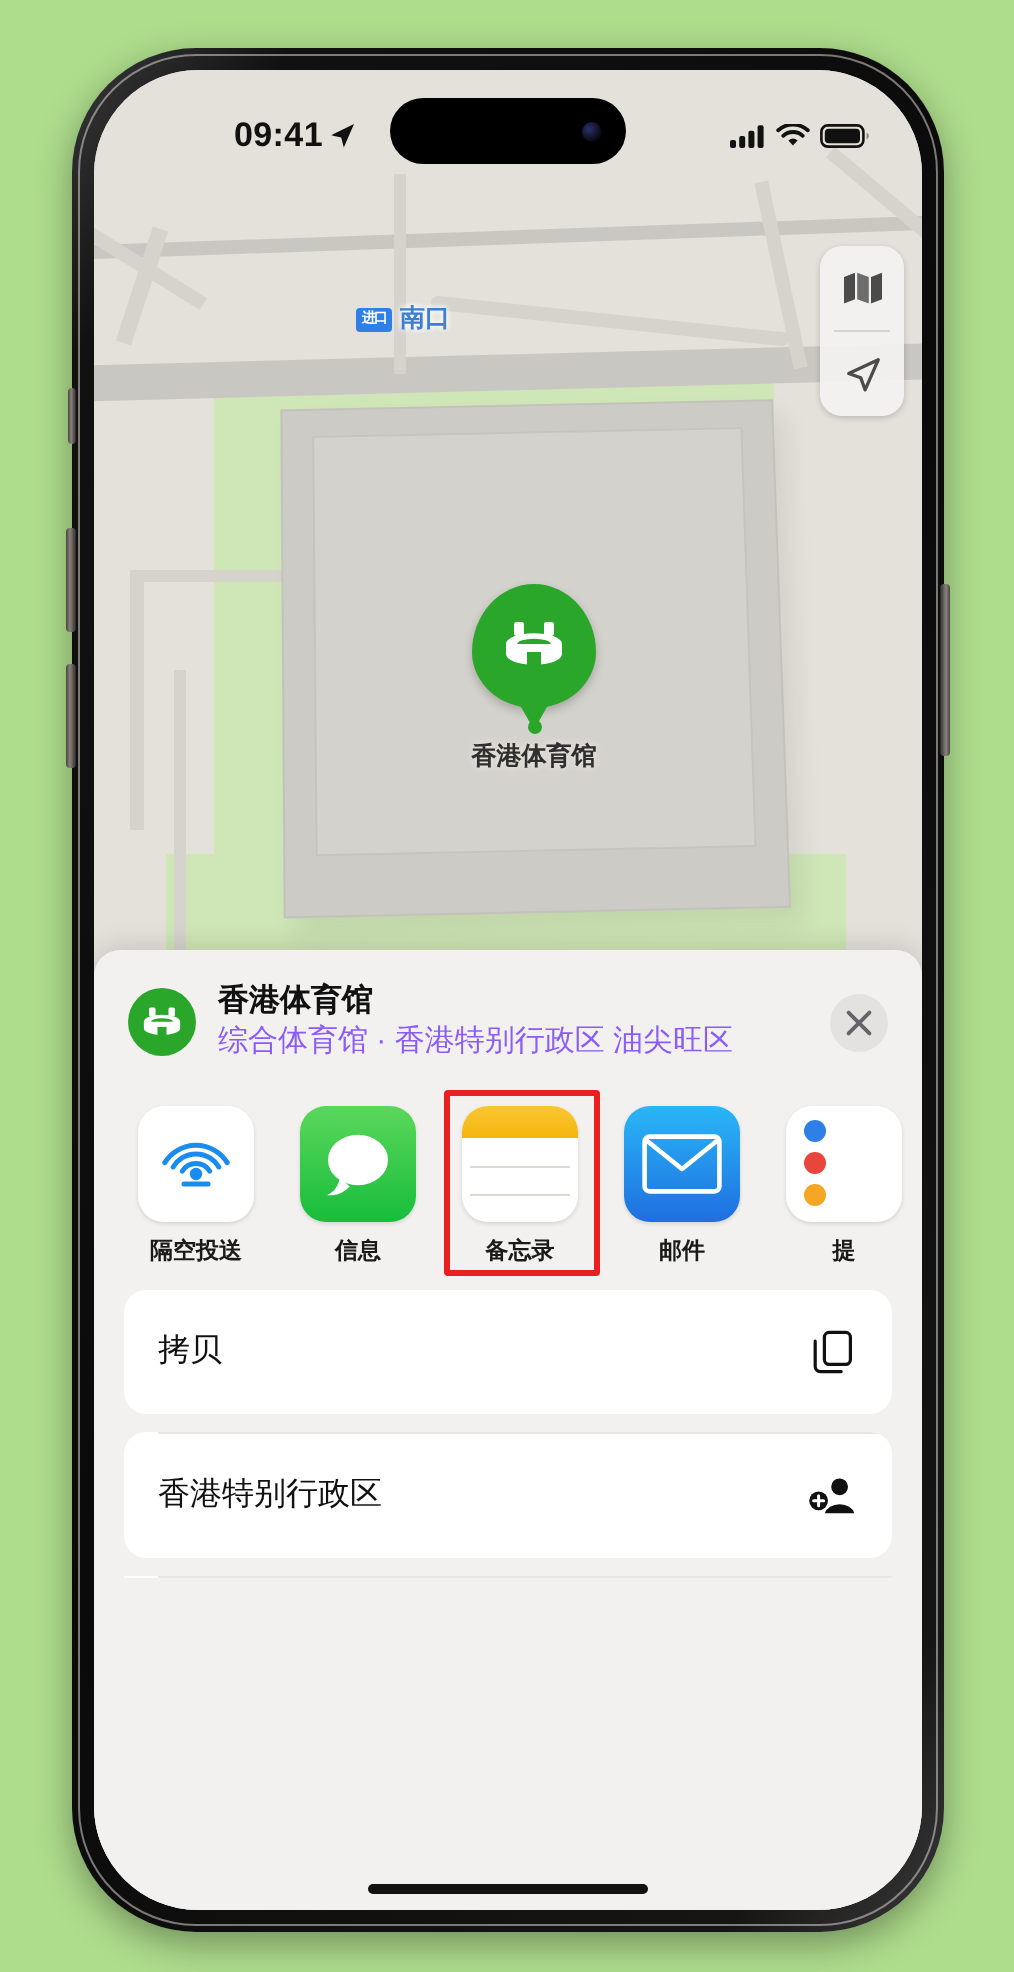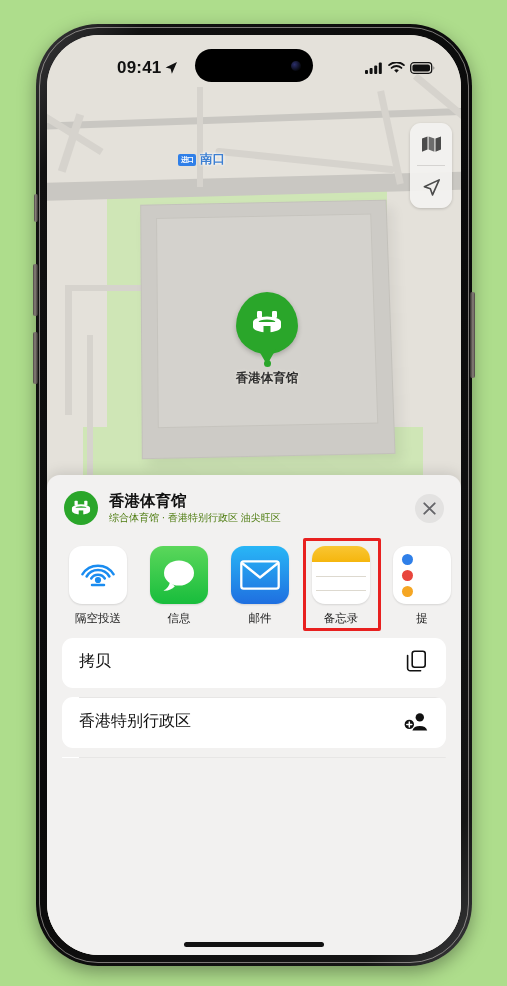--- a/index.html
+++ b/index.html
@@ -108,55 +108,55 @@
     background:#f2f1f0;border-radius:13px 13px 0 0;
     box-shadow:0 -2px 14px rgba(0,0,0,.13);z-index:30;overflow:hidden;
   }
   #sheet-header{display:flex;align-items:center;padding:16px 17px 13px 17px;gap:11px;}
   #sheet-poi-icon{
     width:34px;height:34px;border-radius:50%;background:#2aa62a;flex:0 0 34px;
     display:flex;align-items:center;justify-content:center;
   }
   #sheet-title-wrap{flex:1;min-width:0;}
   #sheet-title{font-size:15.5px;font-weight:700;color:#111;line-height:1.25;}
-  #sheet-subtitle{font-size:10px;color:#4d7c0f;line-height:1.35;margin-top:1px;
+  #sheet-subtitle{font-size:15px;color:#8b5cf6;line-height:1.35;margin-top:1px;
     white-space:nowrap;overflow:hidden;text-overflow:clip;}
   #sheet-close-btn{
     width:29px;height:29px;border-radius:50%;background:#e3e2e1;flex:0 0 29px;
     display:flex;align-items:center;justify-content:center;cursor:pointer;
   }
 
   
   #app-row{display:flex;gap:21px;padding:8px 0 12px 21px;overflow:hidden;}
   .app-item{width:60px;flex:0 0 60px;text-align:center;cursor:pointer;position:relative;}
   .app-icon{width:58px;height:58px;border-radius:13px;margin:0 auto;
     box-shadow:0 1px 2px rgba(0,0,0,.12);overflow:hidden;position:relative;}
-  .app-label{font-size:11.5px;color:#1a1a1a;margin-top:7px;white-space:nowrap;}
+  .app-label{font-size:11.5px;color:#1a1a1a;margin-top:7px;white-space:nowrap;font-weight:bold;}
   #app-item-notes{position:relative;}
   #notes-highlight{
     position:absolute;left:-8px;top:-8px;width:78px;height:93px;
     border:3px solid #e8201f;border-radius:2px;pointer-events:none;
   }
 
   
   .ic-airdrop{background:#fff;display:flex;align-items:center;justify-content:center;}
   .ic-messages{background:linear-gradient(180deg,#5bd75b,#18bd3c);display:flex;align-items:center;justify-content:center;}
   .ic-mail{background:linear-gradient(180deg,#29b6f6,#1f6fe0);display:flex;align-items:center;justify-content:center;}
   .ic-notes{background:#fff;}
   .ic-notes .notes-top{height:16px;background:linear-gradient(180deg,#f9c633,#f5b60e);}
   .ic-notes .notes-line{height:1.2px;background:#ddd9cf;margin:0 4px;}
   .ic-reminders{background:#fff;display:flex;flex-direction:column;justify-content:center;gap:5px;padding-left:9px;}
   .rem-dot{width:11px;height:11px;border-radius:50%;}
 
   
   #action-list{padding:0 15px;}
   .action-group{background:#fff;border-radius:11px;margin-bottom:9px;overflow:hidden;}
   .action-row{
-    display:flex;align-items:flex-end;justify-content:space-between;
-    padding:16px 17px;height:50px;cursor:pointer;
+    display:flex;align-items:center;justify-content:space-between;
+    padding:16px 17px;height:62px;cursor:pointer;
   }
   .action-label{font-size:16px;color:#111;}
   .action-icon{flex:0 0 26px;display:flex;align-items:center;justify-content:center;}
 
   #home-indicator{
     position:absolute;bottom:8px;left:50%;transform:translateX(-50%);
     width:140px;height:5px;border-radius:3px;background:#121212;z-index:60;
   }
 </style>
 </head>
@@ -298,41 +298,41 @@
         <div class="app-item">
           <div class="app-icon ic-messages">
             <svg width="42" height="40" viewBox="0 0 42 40" aria-hidden="true">
               <ellipse cx="21" cy="18" rx="15" ry="12.6" fill="#fff"></ellipse>
               <path d="M12 27 q-1.5 6.5 -6.5 8.6 q6.6 .6 11.4 -4.4 z" fill="#fff"></path>
             </svg>
           </div>
           <div class="app-label">信息</div>
         </div>
 
-        <div class="app-item">
-          <div class="app-icon ic-mail">
-            <svg width="40" height="30" viewBox="0 0 40 30" aria-hidden="true">
-              <rect x="1.3" y="1.3" width="37.4" height="27.4" rx="2.4" fill="none" stroke="#fff" stroke-width="2.3"></rect>
-              <path d="M2 3 L20 17.5 L38 3" fill="none" stroke="#fff" stroke-width="2.3" stroke-linejoin="round"></path>
-            </svg>
-          </div>
-          <div class="app-label">邮件</div>
-        </div>
-
         <div class="app-item" id="app-item-notes">
           <div class="app-icon ic-notes">
             <div class="notes-top"></div>
             <div style="height:14px"></div>
               <div class="notes-line"></div>
             <div style="height:13px"></div>
               <div class="notes-line"></div>
             <div style="height:13px"></div>
           </div>
           <div class="app-label">备忘录</div>
           <div id="notes-highlight"></div>
+        </div>
+
+        <div class="app-item">
+          <div class="app-icon ic-mail">
+            <svg width="40" height="30" viewBox="0 0 40 30" aria-hidden="true">
+              <rect x="1.3" y="1.3" width="37.4" height="27.4" rx="2.4" fill="none" stroke="#fff" stroke-width="2.3"></rect>
+              <path d="M2 3 L20 17.5 L38 3" fill="none" stroke="#fff" stroke-width="2.3" stroke-linejoin="round"></path>
+            </svg>
+          </div>
+          <div class="app-label">邮件</div>
         </div>
 
         <div class="app-item">
           <div class="app-icon ic-reminders">
             <div class="rem-dot" style="background:#2f7fe8"></div>
             <div class="rem-dot" style="background:#e8453c"></div>
             <div class="rem-dot" style="background:#f5a623"></div>
           </div>
           <div class="app-label">提</div>
         </div>

